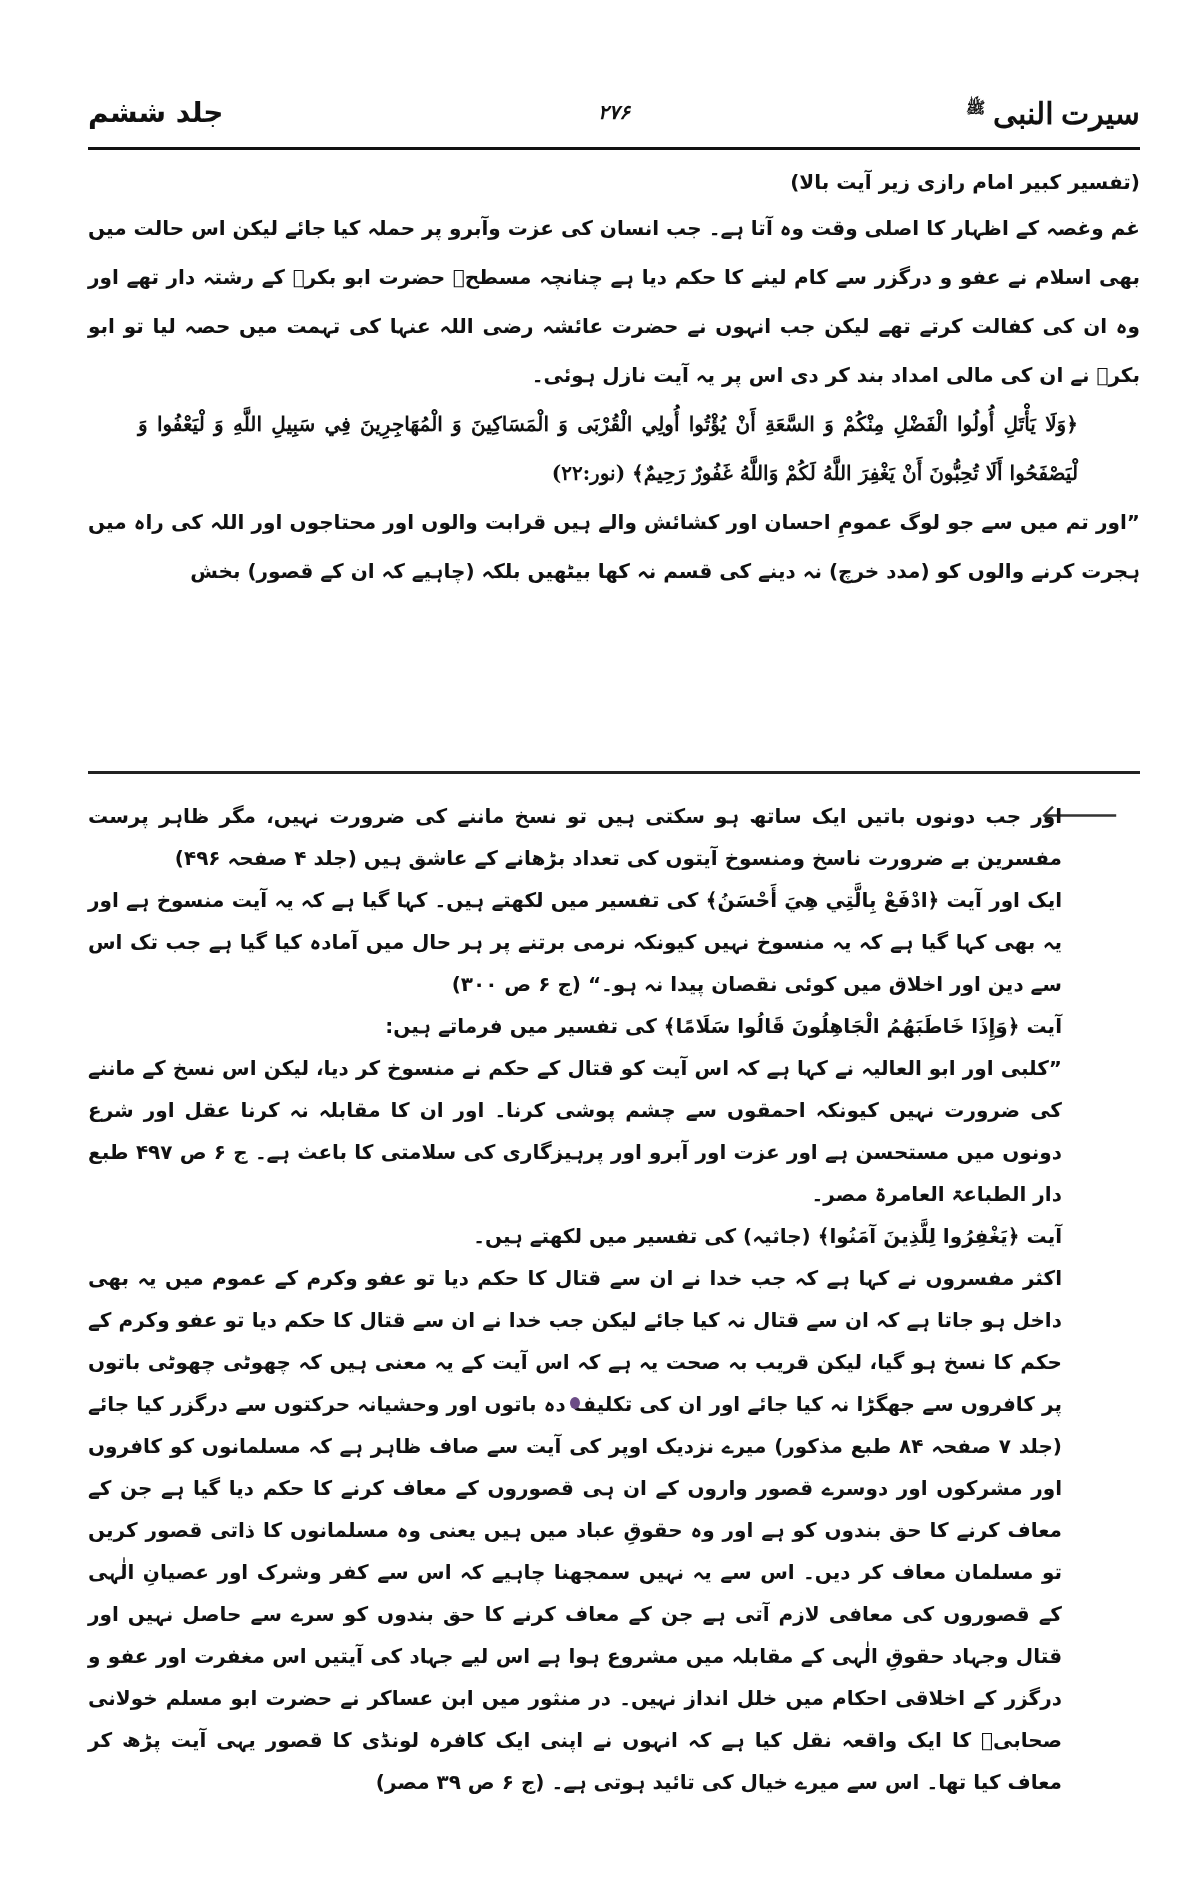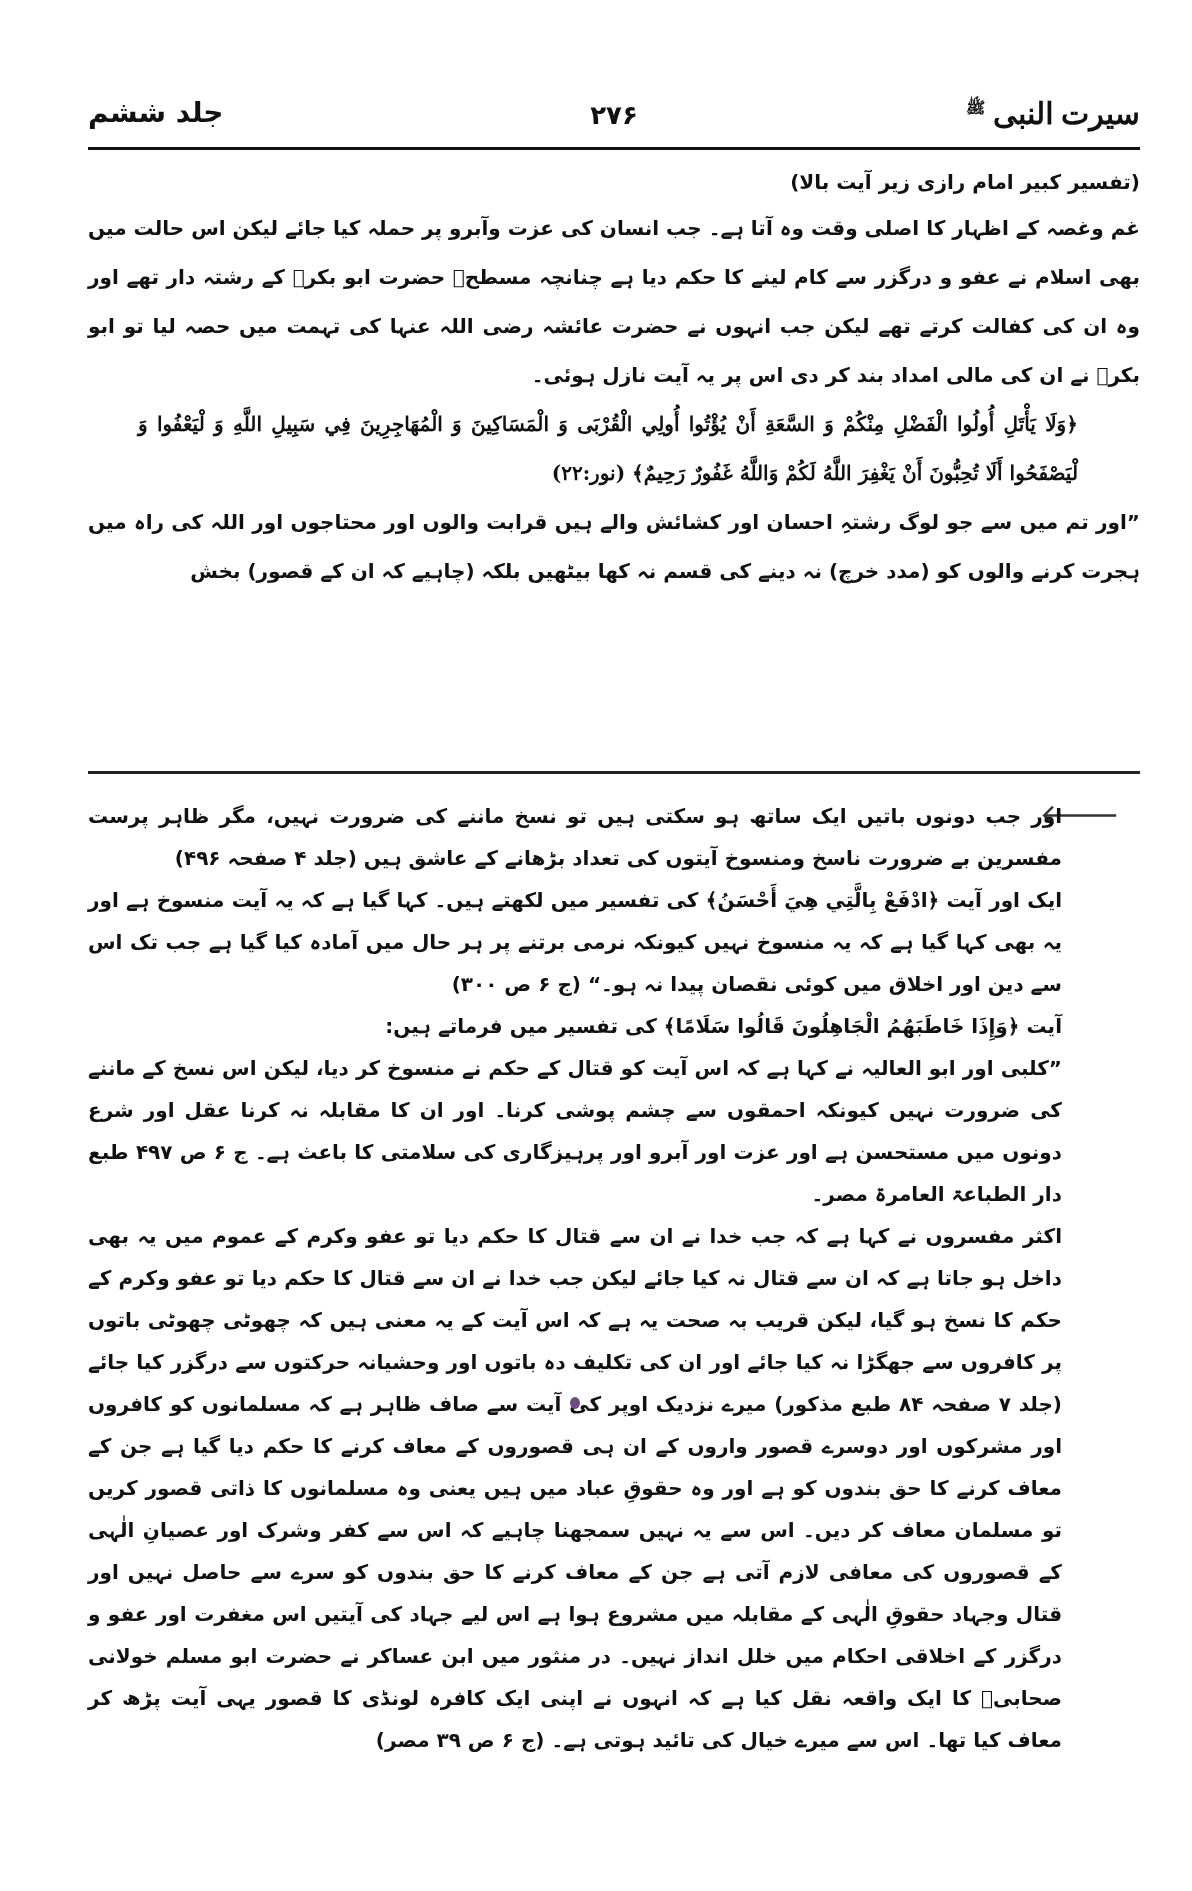--- a/index.html
+++ b/index.html
@@ -2,21 +2,21 @@
 <html><head>
 <meta charset="utf-8">
 <style>
   html, body { margin:0; padding:0; background:#ffffff; }
   body { width:1192px; height:1891px; position:relative; overflow:hidden;
          font-family:"DejaVu Sans", sans-serif; color:#111; }
   .page { position:absolute; left:0; top:0; width:1192px; height:1891px; }
   .header { position:absolute; left:88px; right:52px; top:96px; height:48px; direction:rtl; }
   .header .title { position:absolute; right:0; top:0; font-size:30px; font-weight:bold;font-family:Liberation Serif, serif; }
   .header .title .hon { font-size:16px; vertical-align:super; }
-  .header .pagenum { position:absolute; left:50%; transform:translateX(-50%); top:4px; font-size:26px; font-weight:bold; }
+  .header .pagenum { position:absolute; left:50%; transform:translateX(-50%); top:4px; font-size:20px; font-weight:bold;font-style:italic; }
   .header .volume { position:absolute; left:0; top:0; font-size:28px; font-weight:bold; }
   .rule-top { position:absolute; left:88px; right:52px; top:147px; height:3px; background:#111; }
   .main { position:absolute; left:88px; right:52px; top:160px; direction:rtl; text-align:justify; }
   .main p { margin:0; font-size:20px; font-weight:bold; line-height:49px; }
   .main .ref { line-height:44px; }
   .arabic { font-family:"DejaVu Serif", serif; font-size:29px; font-weight:bold; line-height:51px;
             padding-right:62px; padding-left:50px; margin:6px 0 0 0; }
   .rule-mid { position:absolute; left:88px; right:52px; top:771px; height:3px; background:#222; }
   .notes { position:absolute; left:88px; right:130px; top:795px; direction:rtl; text-align:justify; }
   .notes p { margin:0; font-size:20px; line-height:42px; font-weight:bold; }
@@ -38,29 +38,30 @@
   </div>
   <div class="rule-top"></div>
 
   <div class="main">
     <p class="ref">(تفسیر کبیر امام رازی زیر آیت بالا)</p>
     <p>غم وغصہ کے اظہار کا اصلی وقت وہ آتا ہے۔ جب انسان کی عزت وآبرو پر حملہ کیا جائے لیکن اس حالت میں بھی اسلام نے عفو و درگزر سے کام لینے کا حکم دیا ہے چنانچہ مسطحؓ حضرت ابو بکرؓ کے رشتہ دار تھے اور وہ ان کی کفالت کرتے تھے لیکن جب انہوں نے حضرت عائشہ رضی اللہ عنہا کی تہمت میں حصہ لیا تو ابو بکرؓ نے ان کی مالی امداد بند کر دی اس پر یہ آیت نازل ہوئی۔</p>
     <p class="arabic">
       <span>﴿وَلَا يَأْتَلِ أُولُوا الْفَضْلِ مِنْكُمْ وَ السَّعَةِ أَنْ يُؤْتُوا أُولِي الْقُرْبَى وَ الْمَسَاكِينَ وَ الْمُهَاجِرِينَ فِي سَبِيلِ اللَّهِ وَ لْيَعْفُوا وَ لْيَصْفَحُوا أَلَا تُحِبُّونَ أَنْ يَغْفِرَ اللَّهُ لَكُمْ وَاللَّهُ غَفُورٌ رَحِيمٌ﴾</span>
       <span>(نور:۲۲)</span>
     </p>
-    <p>”اور تم میں سے جو لوگ رشتہِ احسان اور کشائش والے ہیں قرابت والوں اور محتاجوں اور اللہ کی راہ میں ہجرت کرنے والوں کو (مدد خرچ) نہ دینے کی قسم نہ کھا بیٹھیں بلکہ (چاہیے کہ ان کے قصور) بخش</p>
+    <p>”اور تم میں سے جو لوگ عمومِ احسان اور کشائش والے ہیں قرابت والوں اور محتاجوں اور اللہ کی راہ میں ہجرت کرنے والوں کو (مدد خرچ) نہ دینے کی قسم نہ کھا بیٹھیں بلکہ (چاہیے کہ ان کے قصور) بخش</p>
   </div>
 
   <div class="rule-mid"></div>
 
   <div class="arrow">🡐</div>
 
   <div class="notes">
     <p>اور جب دونوں باتیں ایک ساتھ ہو سکتی ہیں تو نسخ ماننے کی ضرورت نہیں، مگر ظاہر پرست مفسرین بے ضرورت ناسخ ومنسوخ آیتوں کی تعداد بڑھانے کے عاشق ہیں (جلد ۴ صفحہ ۴۹۶)</p>
     <p>ایک اور آیت ﴿ادْفَعْ بِالَّتِي هِيَ أَحْسَنُ﴾ کی تفسیر میں لکھتے ہیں۔ کہا گیا ہے کہ یہ آیت منسوخ ہے اور یہ بھی کہا گیا ہے کہ یہ منسوخ نہیں کیونکہ نرمی برتنے پر ہر حال میں آمادہ کیا گیا ہے جب تک اس سے دین اور اخلاق میں کوئی نقصان پیدا نہ ہو۔“ (ج ۶ ص ۳۰۰)</p>
     <p>آیت ﴿وَإِذَا خَاطَبَهُمُ الْجَاهِلُونَ قَالُوا سَلَامًا﴾ کی تفسیر میں فرماتے ہیں:</p>
     <p>”کلبی اور ابو العالیہ نے کہا ہے کہ اس آیت کو قتال کے حکم نے منسوخ کر دیا، لیکن اس نسخ کے ماننے کی ضرورت نہیں کیونکہ احمقوں سے چشم پوشی کرنا۔ اور ان کا مقابلہ نہ کرنا عقل اور شرع دونوں میں مستحسن ہے اور عزت اور آبرو اور پرہیزگاری کی سلامتی کا باعث ہے۔ ج ۶ ص ۴۹۷ طبع دار الطباعۃ العامرۃ مصر۔</p>
+    <p>آیت ﴿يَغْفِرُوا لِلَّذِينَ آمَنُوا﴾ (جاثیہ) کی تفسیر میں لکھتے ہیں۔</p>
     <p>اکثر مفسروں نے کہا ہے کہ جب خدا نے ان سے قتال کا حکم دیا تو عفو وکرم کے عموم میں یہ بھی داخل ہو جاتا ہے کہ ان سے قتال نہ کیا جائے لیکن جب خدا نے ان سے قتال کا حکم دیا تو عفو وکرم کے حکم کا نسخ ہو گیا، لیکن قریب بہ صحت یہ ہے کہ اس آیت کے یہ معنی ہیں کہ چھوٹی چھوٹی باتوں پر کافروں سے جھگڑا نہ کیا جائے اور ان کی تکلیف دہ باتوں اور وحشیانہ حرکتوں سے درگزر کیا جائے (جلد ۷ صفحہ ۸۴ طبع مذکور) میرے نزدیک اوپر کی آیت سے صاف ظاہر ہے کہ مسلمانوں کو کافروں اور مشرکوں اور دوسرے قصور واروں کے ان ہی قصوروں کے معاف کرنے کا حکم دیا گیا ہے جن کے معاف کرنے کا حق بندوں کو ہے اور وہ حقوقِ عباد میں ہیں یعنی وہ مسلمانوں کا ذاتی قصور کریں تو مسلمان معاف کر دیں۔ اس سے یہ نہیں سمجھنا چاہیے کہ اس سے کفر وشرک اور عصیانِ الٰہی کے قصوروں کی معافی لازم آتی ہے جن کے معاف کرنے کا حق بندوں کو سرے سے حاصل نہیں اور قتال وجہاد حقوقِ الٰہی کے مقابلہ میں مشروع ہوا ہے اس لیے جہاد کی آیتیں اس مغفرت اور عفو و درگزر کے اخلاقی احکام میں خلل انداز نہیں۔ در منثور میں ابن عساکر نے حضرت ابو مسلم خولانی صحابیؓ کا ایک واقعہ نقل کیا ہے کہ انہوں نے اپنی ایک کافرہ لونڈی کا قصور یہی آیت پڑھ کر معاف کیا تھا۔ اس سے میرے خیال کی تائید ہوتی ہے۔ (ج ۶ ص ۳۹ مصر)</p>
   </div>
 
   <div class="dot"></div>
 </div>
 
 </body></html>

